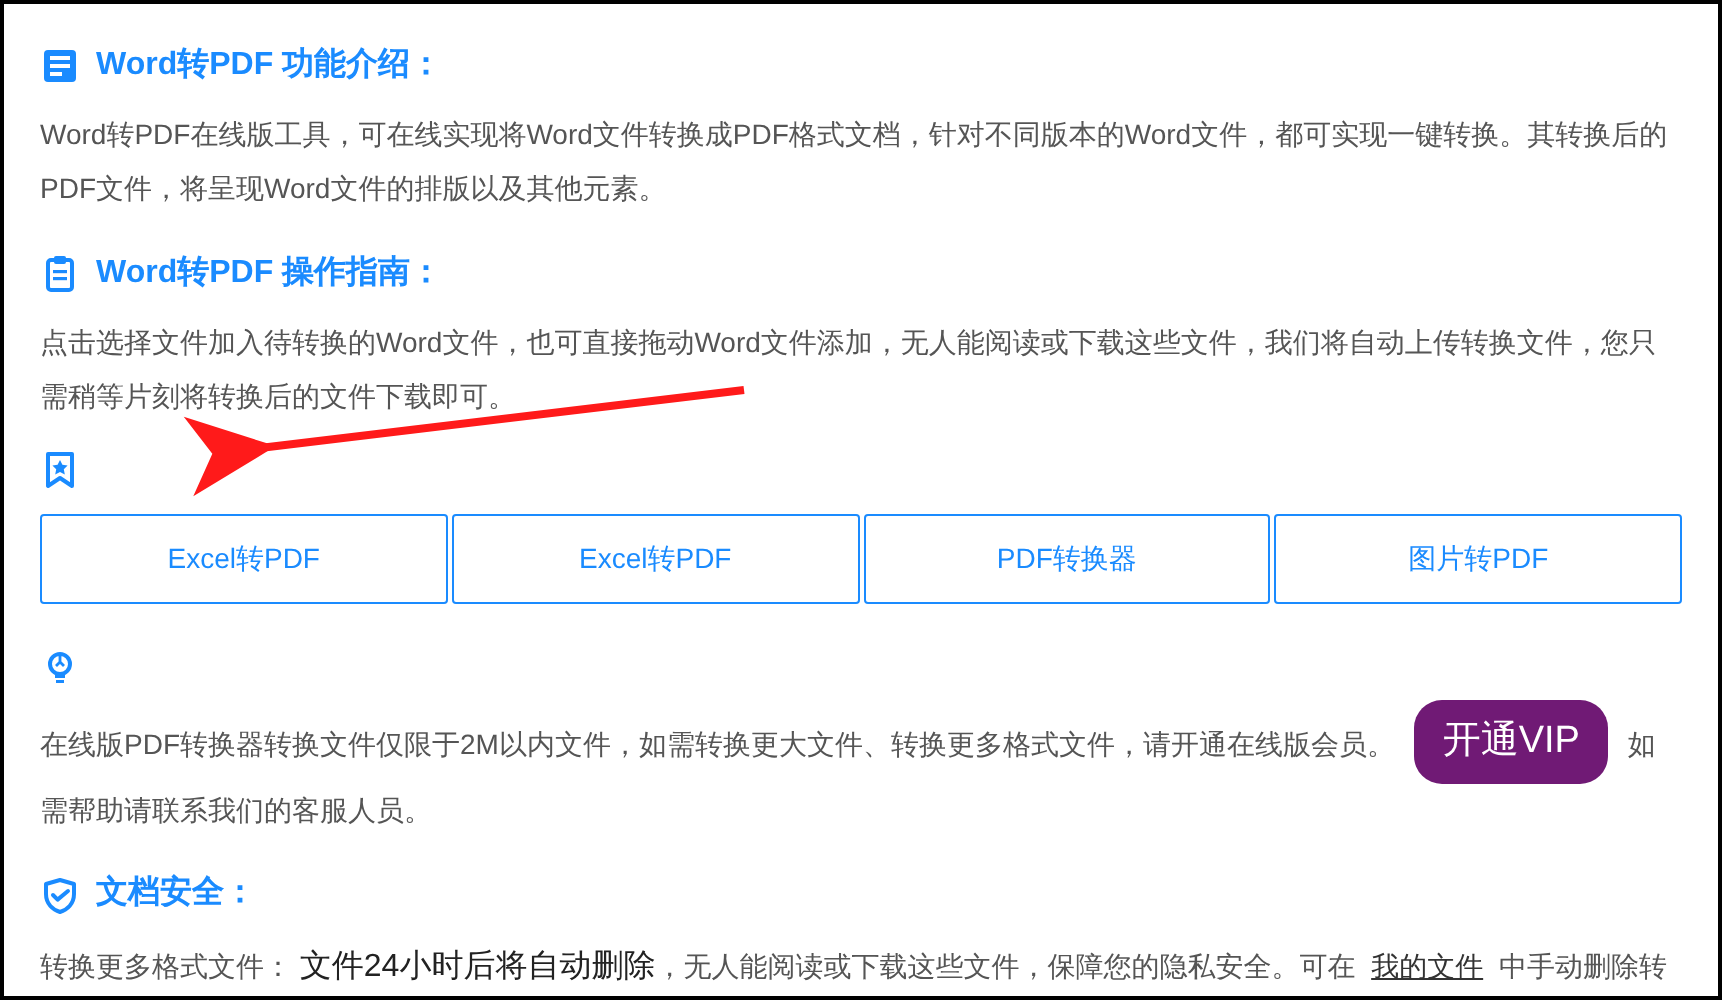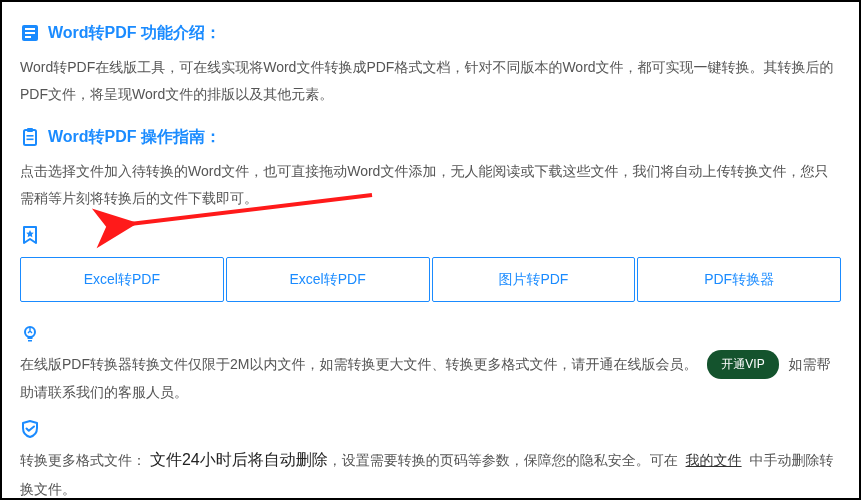--- a/index.html
+++ b/index.html
@@ -29,22 +29,22 @@
   .btnrow{
     display:flex;gap:2px;margin:12px 0 22px 0;
   }
   .outline-btn{
     flex:1;
     border:1px solid #1a8bff;color:#1a8bff;background:#fff;
     text-align:center;padding:8px 0;font-size:14px;
     border-radius:2px;cursor:pointer;
   }
   .vip-btn{
-    display:inline-block;background:#14532d;color:#fff;
-    border-radius:14px;padding:3px 14px;font-size:12px;
+    display:inline-block;background:#701a75;color:#fff;
+    border-radius:14px;padding:3px 14px;font-size:19px;
     cursor:pointer;margin:0 6px;vertical-align:1px;
   }
   .inline-link{
     text-decoration:underline;color:#333;margin:0 4px;text-align:center;
   }
   .bold-inline{font-size:16px;color:#222;}
   #arrow{position:absolute;pointer-events:none;}
 </style>
 </head>
 <body>
@@ -79,22 +79,22 @@
   <span class="ico">
     <svg width="20" height="20" viewBox="0 0 20 20">
         <path d="M4 2h12v16l-6-4-6 4z" fill="none" stroke="#1a8bff" stroke-width="2" stroke-linejoin="round"></path>
         <path d="M10 5l1.2 2.4 2.6.4-1.9 1.8.5 2.6L10 11l-2.4 1.2.5-2.6L6.2 7.8l2.6-.4z" fill="#1a8bff"></path>
       </svg>
   </span>
 </div>
 <div class="btnrow">
   <div class="outline-btn">Excel转PDF</div>
   <div class="outline-btn">Excel转PDF</div>
+  <div class="outline-btn">PDF转换器</div>
   <div class="outline-btn">图片转PDF</div>
-  <div class="outline-btn">PDF转换器</div>
 </div>
 
 <div class="sec-title">
   <span class="ico">
     <svg width="20" height="20" viewBox="0 0 20 20">
         <circle cx="10" cy="8" r="5" fill="none" stroke="#1a8bff" stroke-width="2"></circle>
         <rect x="7.5" y="13" width="5" height="2" fill="#1a8bff"></rect>
         <rect x="8" y="16" width="4" height="1.5" fill="#1a8bff"></rect>
         <path d="M10 4v3M8 9l2-2 2 2" stroke="#1a8bff" stroke-width="1.4" fill="none"></path>
       </svg>
@@ -106,24 +106,25 @@
   <span>如需帮助请联系我们的客服人员。</span>
 </div>
 
 <div class="sec-title">
   <span class="ico">
     <svg width="20" height="20" viewBox="0 0 20 20">
         <path d="M10 2l7 2v5c0 5-3.5 8-7 9-3.5-1-7-4-7-9V4z" fill="none" stroke="#1a8bff" stroke-width="2" stroke-linejoin="round"></path>
         <path d="M6.5 9.5l2.3 2.3L14 7.5" fill="none" stroke="#1a8bff" stroke-width="2" stroke-linecap="round" stroke-linejoin="round"></path>
       </svg>
   </span>
+  <span>文档安全：</span>
 </div>
 <div class="para">
   <span>转换更多格式文件：</span>
-  <span class="bold-inline">文件24小时后将自动删除</span><span>，设置需要转换的页码等参数，保障您的隐私安全。可在</span>
+  <span class="bold-inline">文件24小时后将自动删除</span><span>，无人能阅读或下载这些文件，保障您的隐私安全。可在</span>
   <a class="inline-link">我的文件</a>
   <span>中手动删除转换文件。</span>
 </div>
 
 <svg id="arrow" width="861" height="500" style="left:0;top:0">
   <defs>
     <marker id="ah" markerWidth="14" markerHeight="14" refX="3" refY="6" orient="auto">
       <path d="M12 1 L1 6 L12 11 L9 6 Z" fill="#ff1a1a"></path>
     </marker>
   </defs>

